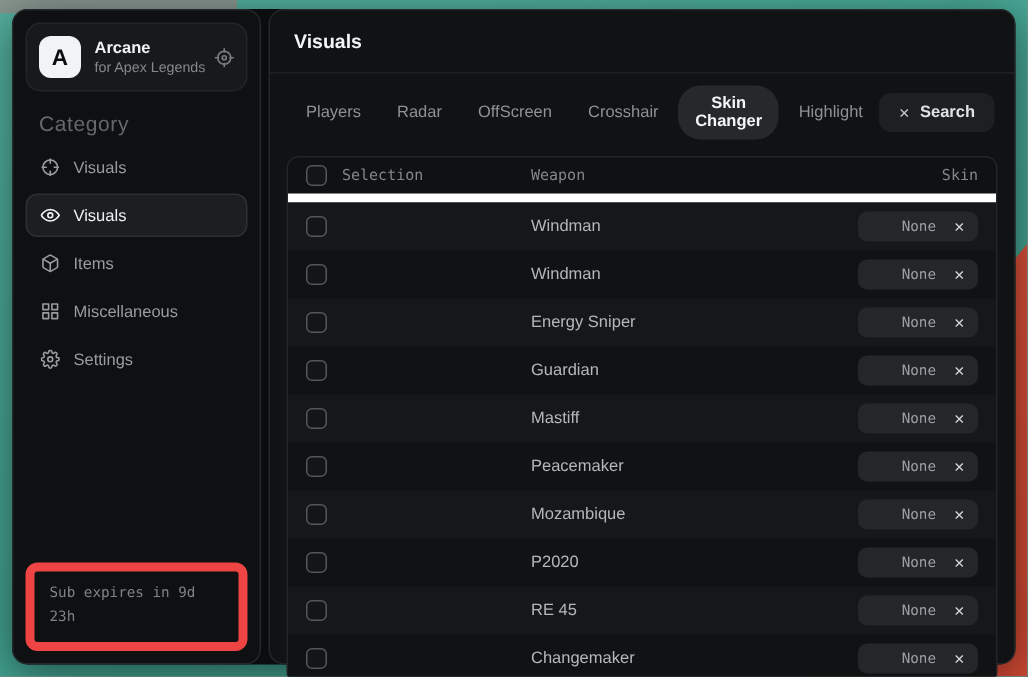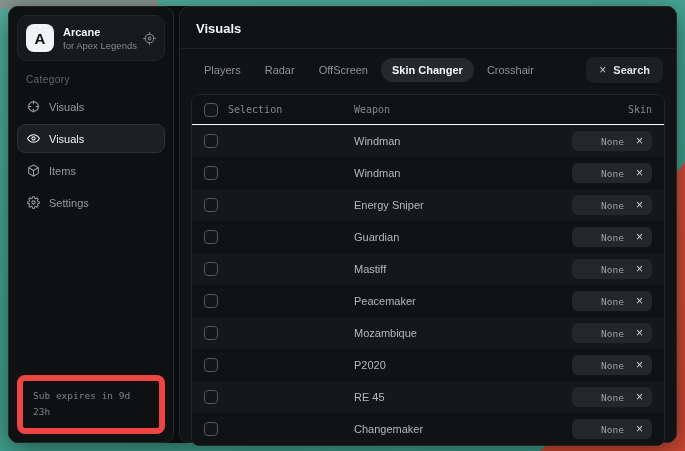--- a/index.html
+++ b/index.html
@@ -33,21 +33,21 @@
   .logo {
     width:28px; height:28px; border-radius:8px; background:#f2f3f4; color:#0b0d0e;
     font-weight:bold; font-size:15px; display:flex; align-items:center; justify-content:center;
     flex:none;
   }
   .app-meta { display:flex; flex-direction:column; gap:2px; min-width:0; }
   .app-name { font-size:11px; font-weight:bold; color:#f0f2f3; }
   .app-sub  { font-size:9.5px; color:#84898d; white-space:nowrap; }
   .target-btn { margin-left:auto; color:#797e82; display:flex; flex:none; }
 
-  .category-label { margin:13px 0 7px 17px; font-size:10px; color:#63686c; letter-spacing:.4px; }
+  .category-label { margin:13px 0 7px 17px; font-size:14px; color:#63686c; letter-spacing:.4px; }
 
   .nav { display:flex; flex-direction:column; gap:3px; padding:0 8px; }
   .nav-item {
     display:flex; align-items:center; gap:9px; padding:7px 9px;
     color:#979ca0; font-size:11px; border:1px solid transparent; border-radius:8px;
     cursor:default;
   }
   .nav-item.active { background:#1c1f21; border-color:#2d3134; color:#eef0f1; }
   .nav-icon { display:flex; flex:none; }
   .nav-icon svg { display:block; }
@@ -78,21 +78,21 @@
     font-size:11px; font-weight:bold; color:#dfe2e4;
   }
   .search-x { font-size:12px; font-weight:normal; color:#c3c7c9; line-height:1; }
 
   .table {
     margin:2px 11px 12px; border:1px solid #222527; border-radius:8px;
     overflow:hidden; background:#0f1112;
   }
   .thead {
     display:grid; grid-template-columns:150px 1fr auto; align-items:center;
-    height:30px; padding:0 12px; border-bottom:1px solid #ffffff;
+    height:30px; padding:0 12px; border-bottom:6px solid #ffffff;
     font-family:"DejaVu Sans Mono", monospace; font-size:10px; color:#83888c;
   }
   .sel-group { display:flex; align-items:center; gap:10px; }
   .checkbox {
     width:14px; height:14px; flex:none;
     border:1.5px solid #53585c; border-radius:4px; background:#131516;
   }
   .col-skin { text-align:right; }
 
   .trow {
@@ -166,20 +166,31 @@
               <path d="M21 16V8a2 2 0 0 0-1-1.73l-7-4a2 2 0 0 0-2 0l-7 4A2 2 0 0 0 3 8v8a2 2 0 0 0 1 1.73l7 4a2 2 0 0 0 2 0l7-4A2 2 0 0 0 21 16z"></path>
               <polyline points="3.27 6.96 12 12.01 20.73 6.96"></polyline>
               <line x1="12" y1="22.08" x2="12" y2="12"></line>
             </svg>
           </span>
           <span>Items</span>
         </div>
         <div class="nav-item">
           <span class="nav-icon">
             <svg width="13" height="13" viewBox="0 0 24 24" fill="none" stroke="currentColor" stroke-width="2" stroke-linecap="round" stroke-linejoin="round">
+              <rect x="3" y="3" width="7" height="7"></rect>
+              <rect x="14" y="3" width="7" height="7"></rect>
+              <rect x="14" y="14" width="7" height="7"></rect>
+              <rect x="3" y="14" width="7" height="7"></rect>
+            </svg>
+          </span>
+          <span>Miscellaneous</span>
+        </div>
+        <div class="nav-item">
+          <span class="nav-icon">
+            <svg width="13" height="13" viewBox="0 0 24 24" fill="none" stroke="currentColor" stroke-width="2" stroke-linecap="round" stroke-linejoin="round">
               <circle cx="12" cy="12" r="3"></circle>
               <path d="M19.4 15a1.65 1.65 0 0 0 .33 1.82l.06.06a2 2 0 0 1-2.83 2.83l-.06-.06a1.65 1.65 0 0 0-1.82-.33 1.65 1.65 0 0 0-1 1.51V21a2 2 0 0 1-4 0v-.09A1.65 1.65 0 0 0 9 19.4a1.65 1.65 0 0 0-1.82.33l-.06.06a2 2 0 0 1-2.83-2.83l.06-.06a1.65 1.65 0 0 0 .33-1.82 1.65 1.65 0 0 0-1.51-1H3a2 2 0 0 1 0-4h.09A1.65 1.65 0 0 0 4.6 9a1.65 1.65 0 0 0-.33-1.82l-.06-.06a2 2 0 0 1 2.83-2.83l.06.06a1.65 1.65 0 0 0 1.82.33H9a1.65 1.65 0 0 0 1-1.51V3a2 2 0 0 1 4 0v.09a1.65 1.65 0 0 0 1 1.51 1.65 1.65 0 0 0 1.82-.33l.06-.06a2 2 0 0 1 2.83 2.83l-.06.06a1.65 1.65 0 0 0-.33 1.82V9a1.65 1.65 0 0 0 1.51 1H21a2 2 0 0 1 0 4h-.09a1.65 1.65 0 0 0-1.51 1z"></path>
             </svg>
           </span>
           <span>Settings</span>
         </div>
       </div>
 
     <div class="status-card">
       <div class="status-line1">Sub expires in 9d 23h</div>
@@ -189,22 +200,23 @@
   <div class="panel main">
     <div class="main-header">
       <span class="main-title">Visuals</span>
     </div>
 
     <div class="tabs-row">
       <div class="tabs-list">
           <button class="tab">Players</button>
           <button class="tab">Radar</button>
           <button class="tab">OffScreen</button>
+          <button class="tab">Crosshair</button>
           <button class="tab active">Skin Changer</button>
-          <button class="tab">Crosshair</button>
+          <button class="tab">Highlight</button>
         </div>
       <button class="search-btn">
         <span class="search-x">×</span>
         <span>Search</span>
       </button>
     </div>
 
     <div class="table">
       <div class="thead">
         <div class="sel-group">

